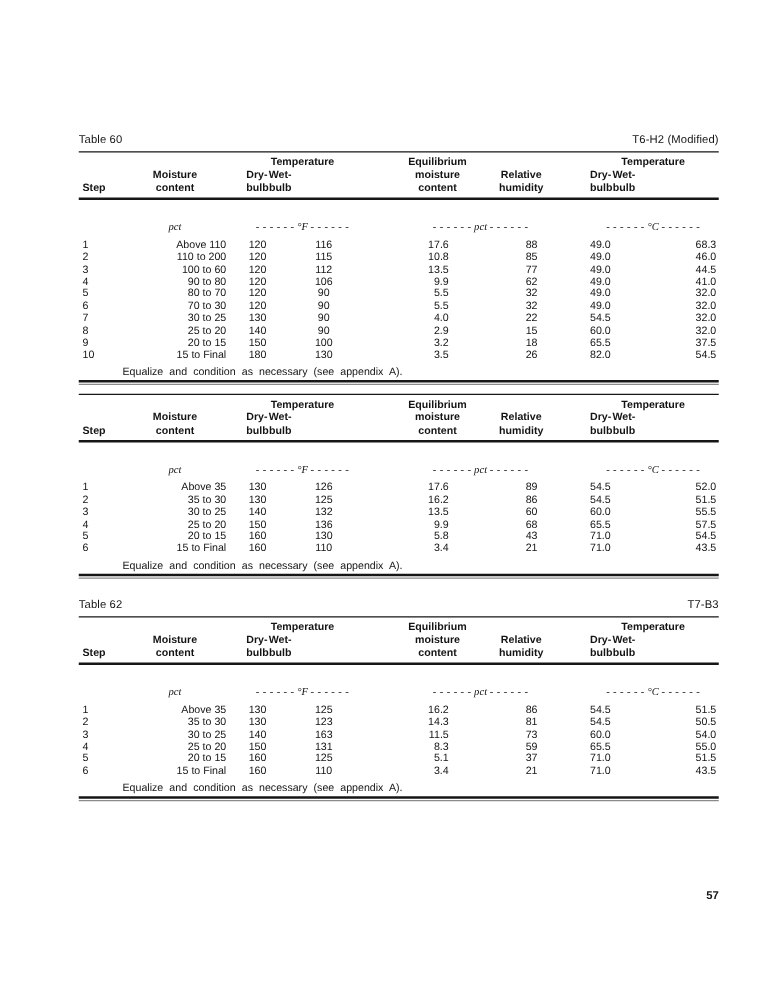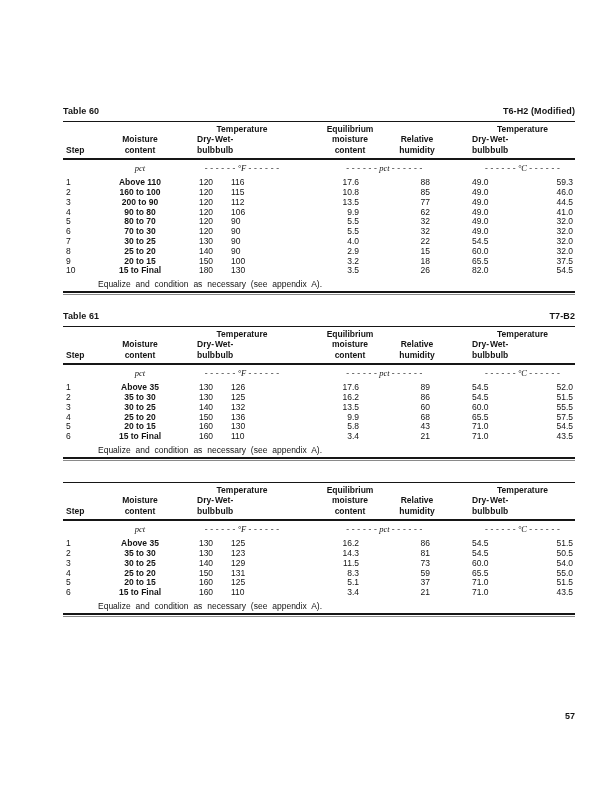--- a/index.html
+++ b/index.html
@@ -13,21 +13,21 @@
     color: #141414;
     overflow: hidden;
   }
   .table-block { position: absolute; left: 63px; width: 512px; }
   .tb0 { top: 106px; }
   .tb1 { top: 311px; }
   .tb2 { top: 478px; }
 
   .caption-row {
     display: flex; justify-content: space-between; align-items: baseline;
-    font-weight: bold; font-size: 9px; line-height: 11px; letter-spacing: 0.1px;
+    font-weight: normal; font-size: 9px; line-height: 11px; letter-spacing: 0.1px;
   }
   .caption-rule { border-top: 1.5px solid #161616; margin-top: 4px; }
 
   .hrow {
     display: flex; align-items: flex-end; margin-top: 2px;
     font-weight: bold; font-size: 8.5px; line-height: 10.4px;
   }
   .hc .ln { display: block; }
   .hc1 { width: 36px;  padding-left: 3px; }
   .hc2 { width: 82px;  text-align: center; }
@@ -37,37 +37,37 @@
   .hc6 { width: 140px; }
   .grp-t1 .grp-title, .grp-t1 .grp-sub { padding-left: 16px; padding-right: 2px; }
   .grp-t2 .grp-title, .grp-t2 .grp-sub { padding-left: 37px; padding-right: 2px; }
   .grp-title { text-align: center; }
   .grp-sub { display: flex; justify-content: flex-start; }
   .sub-right { text-align: right; }
 
   .header-rule { border-top: 2px solid #161616; margin-top: 3px; }
 
   .urow {
-    display: flex; margin-top: 3px; font-size: 8.5px; line-height: 10px;
+    display: flex; margin-top: 16px; font-size: 8.5px; line-height: 10px;
     font-style: italic; font-family: "Liberation Serif", serif; align-items: flex-end;
   }
   .u1 { width: 36px; }
   .u2 { width: 82px;  text-align: center; }
   .u3 { width: 108px; text-align: center; padding-left: 16px; padding-right: 2px; }
   .u4 { width: 146px; text-align: center; padding-left: 45px; }
   .u5 { width: 140px; text-align: center; padding-left: 37px; padding-right: 2px; }
   .urow .dash { letter-spacing: 0.3px; }
 
   .data-rows { margin-top: 5px; font-size: 8.5px; line-height: 9.8px; }
   .drow { display: flex; }
   .c  { display: block; }
   .c1 { width: 36px; padding-left: 3px; }
-  .c2 { width: 82px; text-align: center; font-weight: bold; }
+  .c2 { width: 82px; text-align: right; }
   .c3 { width: 50px; text-align: center; }
-  .c4 { width: 58px; text-align: left; padding-right: 2px; }
+  .c4 { width: 58px; text-align: center; padding-right: 2px; }
   .c5 { width: 84px; text-align: right; padding-right: 14px; }
   .c6 { width: 62px; text-align: right; padding-right: 5px; }
   .c7 { width: 68px; padding-left: 37px; }
   .c8 { width: 72px; text-align: right; padding-right: 2px; }
 
   .footnote { font-size: 8.5px; line-height: 10px; margin-top: 3px; word-spacing: 2.5px; padding-left: 35px; }
   .bottom-rule {
     margin-top: 2px; height: 4px;
     border-top: 2px solid #161616; border-bottom: 1px solid #8a8a8a;
   }
@@ -160,35 +160,35 @@
 
     <div class="data-rows">
           <div class="drow">
             <span class="c c1">1</span>
             <span class="c c2">Above 110</span>
             <span class="c c3">120</span>
             <span class="c c4">116</span>
             <span class="c c5">17.6</span>
             <span class="c c6">88</span>
             <span class="c c7">49.0</span>
-            <span class="c c8">59.3</span>
+            <span class="c c8">68.3</span>
           </div>
           <div class="drow">
             <span class="c c1">2</span>
-            <span class="c c2">160 to 100</span>
+            <span class="c c2">110 to 200</span>
             <span class="c c3">120</span>
             <span class="c c4">115</span>
             <span class="c c5">10.8</span>
             <span class="c c6">85</span>
             <span class="c c7">49.0</span>
             <span class="c c8">46.0</span>
           </div>
           <div class="drow">
             <span class="c c1">3</span>
-            <span class="c c2">200 to 90</span>
+            <span class="c c2">100 to 60</span>
             <span class="c c3">120</span>
             <span class="c c4">112</span>
             <span class="c c5">13.5</span>
             <span class="c c6">77</span>
             <span class="c c7">49.0</span>
             <span class="c c8">44.5</span>
           </div>
           <div class="drow">
             <span class="c c1">4</span>
             <span class="c c2">90 to 80</span>
@@ -261,24 +261,20 @@
           </div>
         </div>
 
     <div class="footnote">Equalize and condition as necessary (see appendix A).</div>
     <div class="bottom-rule"></div>
 
   </section>
 
   <section class="table-block tb1">
 
-    <div class="caption-row">
-      <span>Table 61</span>
-      <span>T7-B2</span>
-    </div>
     <div class="caption-rule"></div>
 
     <div class="hrow">
       <div class="hc hc1">
         <span class="ln">Step</span>
       </div>
       <div class="hc hc2">
         <span class="ln">Moisture</span>
         <span class="ln">content</span>
       </div>
@@ -405,20 +401,24 @@
           </div>
         </div>
 
     <div class="footnote">Equalize and condition as necessary (see appendix A).</div>
     <div class="bottom-rule"></div>
 
   </section>
 
   <section class="table-block tb2">
 
+    <div class="caption-row">
+      <span>Table 62</span>
+      <span>T7-B3</span>
+    </div>
     <div class="caption-rule"></div>
 
     <div class="hrow">
       <div class="hc hc1">
         <span class="ln">Step</span>
       </div>
       <div class="hc hc2">
         <span class="ln">Moisture</span>
         <span class="ln">content</span>
       </div>
@@ -500,21 +500,21 @@
             <span class="c c4">123</span>
             <span class="c c5">14.3</span>
             <span class="c c6">81</span>
             <span class="c c7">54.5</span>
             <span class="c c8">50.5</span>
           </div>
           <div class="drow">
             <span class="c c1">3</span>
             <span class="c c2">30 to 25</span>
             <span class="c c3">140</span>
-            <span class="c c4">129</span>
+            <span class="c c4">163</span>
             <span class="c c5">11.5</span>
             <span class="c c6">73</span>
             <span class="c c7">60.0</span>
             <span class="c c8">54.0</span>
           </div>
           <div class="drow">
             <span class="c c1">4</span>
             <span class="c c2">25 to 20</span>
             <span class="c c3">150</span>
             <span class="c c4">131</span>

